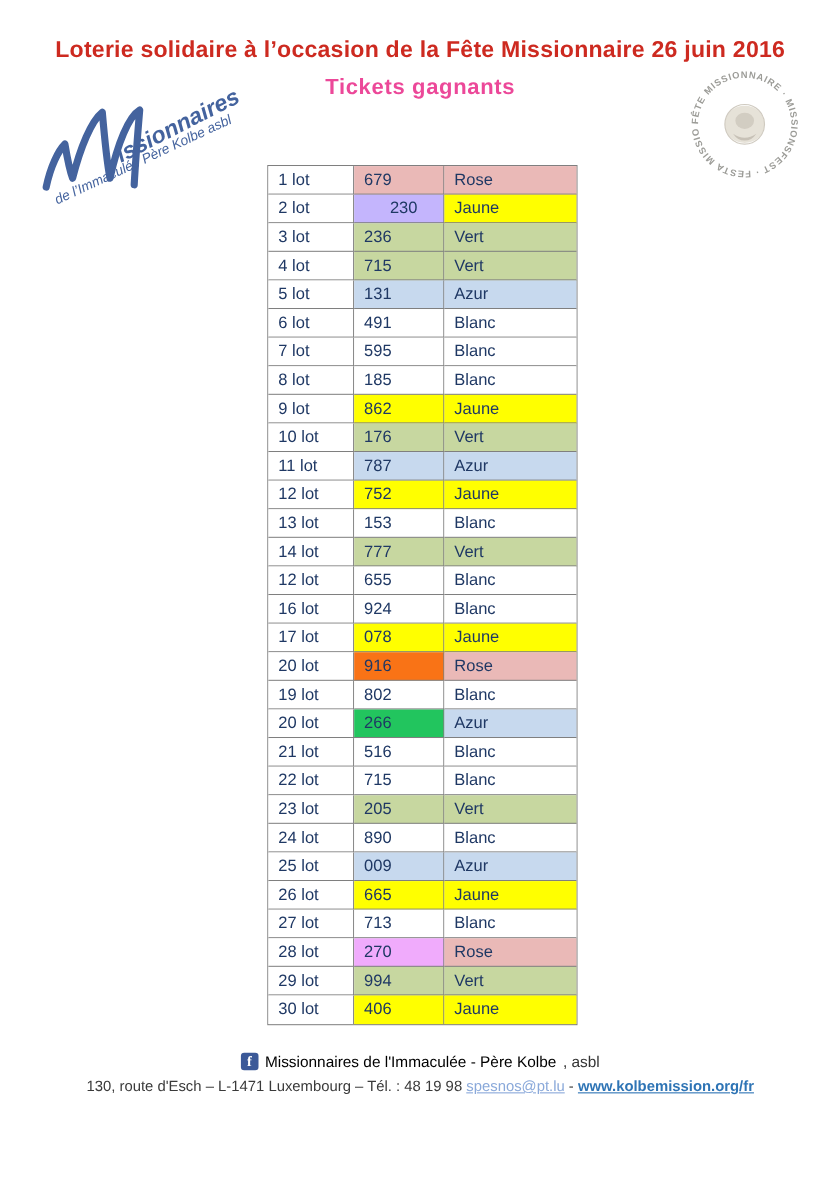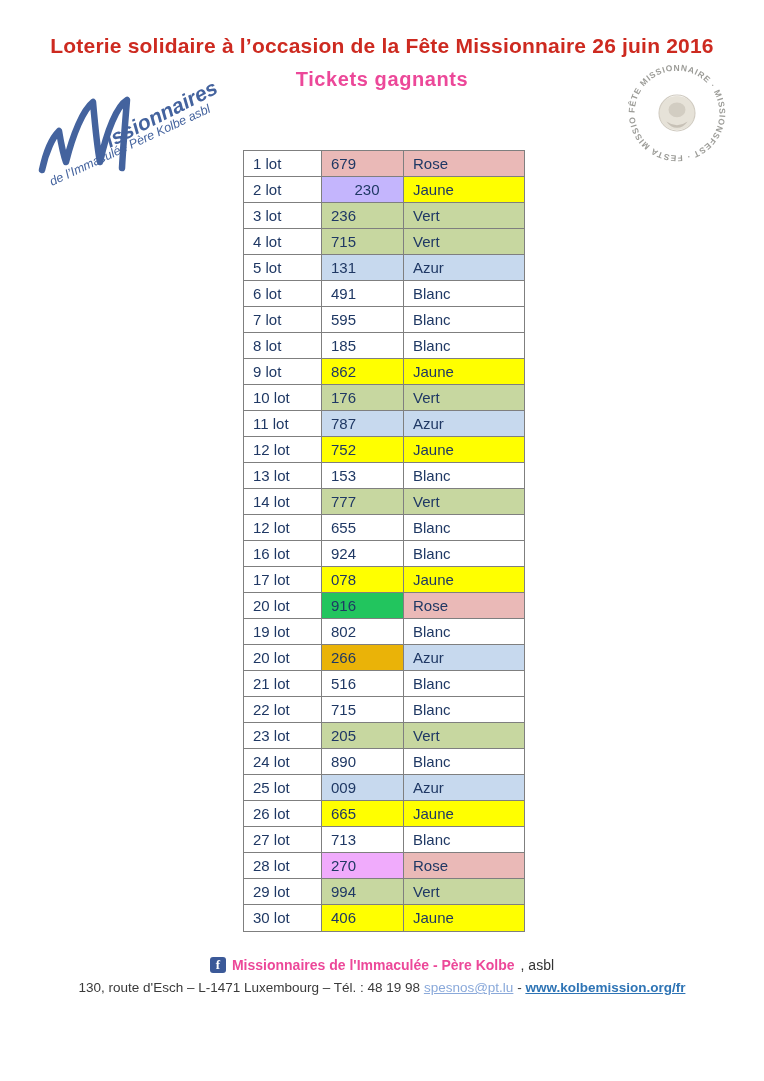--- a/index.html
+++ b/index.html
@@ -76,21 +76,21 @@
   .footer1 {
     position: absolute;
     top: 957px; left: 0; right: 0;
     display: flex;
     justify-content: center;
     align-items: center;
     gap: 6px;
     font-size: 14px;
     color: #333333;
   }
-  .footer1 .org { font-weight: bold; color: #ec4899; }
+  .footer1 .org { font-weight: normal; color: #000000; }
   .fb-icon {
     width: 16px; height: 16px;
     background: #3b5998;
     border-radius: 3px;
     color: #ffffff;
     font-weight: bold;
     font-size: 13px;
     line-height: 16px;
     text-align: center;
     font-family: "Liberation Serif", serif;
@@ -215,31 +215,31 @@
       <div class="cell c-num" style="background: rgb(255, 255, 255);">924</div>
       <div class="cell c-col" style="background: rgb(255, 255, 255);">Blanc</div>
     </div>
       <div class="trow">
       <div class="cell c-lot">17 lot</div>
       <div class="cell c-num" style="background: rgb(255, 255, 0);">078</div>
       <div class="cell c-col" style="background: rgb(255, 255, 0);">Jaune</div>
     </div>
       <div class="trow">
       <div class="cell c-lot">20 lot</div>
-      <div class="cell c-num" style="background: #22c55e;">916</div>
+      <div class="cell c-num" style="background: #f97316;">916</div>
       <div class="cell c-col" style="background: rgb(234, 185, 183);">Rose</div>
     </div>
       <div class="trow">
       <div class="cell c-lot">19 lot</div>
       <div class="cell c-num" style="background: rgb(255, 255, 255);">802</div>
       <div class="cell c-col" style="background: rgb(255, 255, 255);">Blanc</div>
     </div>
       <div class="trow">
       <div class="cell c-lot">20 lot</div>
-      <div class="cell c-num" style="background: #eab308;">266</div>
+      <div class="cell c-num" style="background: #22c55e;">266</div>
       <div class="cell c-col" style="background: rgb(199, 217, 238);">Azur</div>
     </div>
       <div class="trow">
       <div class="cell c-lot">21 lot</div>
       <div class="cell c-num" style="background: rgb(255, 255, 255);">516</div>
       <div class="cell c-col" style="background: rgb(255, 255, 255);">Blanc</div>
     </div>
       <div class="trow">
       <div class="cell c-lot">22 lot</div>
       <div class="cell c-num" style="background: rgb(255, 255, 255);">715</div>

